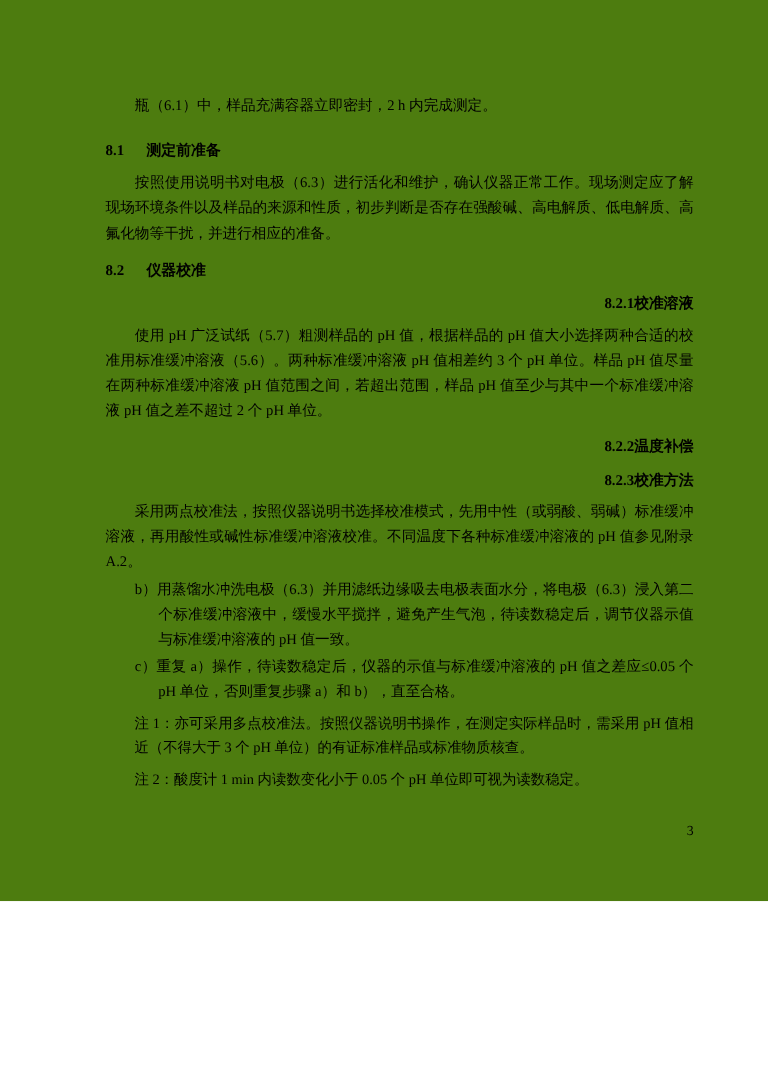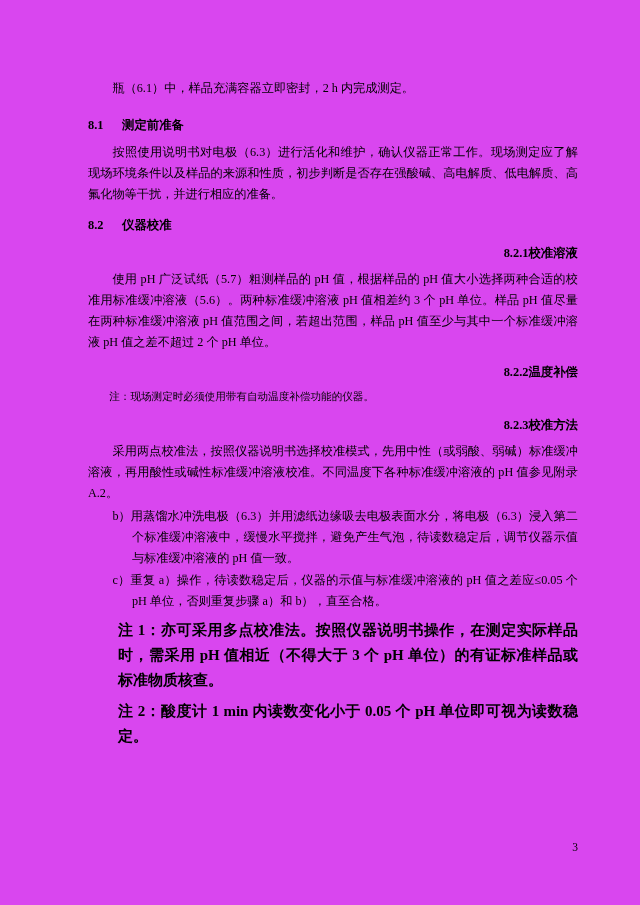--- a/index.html
+++ b/index.html
@@ -7,22 +7,22 @@
     padding: 0;
     background: #ffffff;
   }
   body {
     font-family: "Liberation Serif", "DejaVu Serif", serif;
     color: #000000;
   }
   .page {
     position: relative;
     width: 640px;
-    height: 905px;
-    background: #d946ef;
+    height: 751px;
+    background: #4d7c0f;
     box-sizing: border-box;
     padding: 78px 62px 40px 88px;
     overflow: hidden;
   }
   .para {
     font-size: 12.2px;
     line-height: 1.72;
     text-align: justify;
     text-justify: inter-ideograph;
     margin: 0 0 2px 0;
@@ -63,27 +63,26 @@
     min-width: 44px;
   }
   .note {
     font-size: 10.6px;
     line-height: 1.68;
     text-align: justify;
     margin: 4px 0 4px 0;
     padding-left: 2em;
   }
   .note-hang {
-    font-size: 15px;
+    font-size: 12px;
     line-height: 1.68;
     text-align: justify;
     margin: 6px 0 2px 0;
     padding-left: 2em;
     text-indent: 0;
-    font-weight: bold;
   }
   .list-item {
     font-size: 12.2px;
     line-height: 1.72;
     text-align: justify;
     text-justify: inter-ideograph;
     margin: 0 0 1px 0;
     padding-left: 3.6em;
     text-indent: -1.6em;
   }
@@ -116,21 +115,20 @@
     <span class="num">8.2.1</span><span>校准溶液</span>
   </div>
 
   <p class="para indent2">使用 pH 广泛试纸（5.7）粗测样品的 pH 值，根据样品的 pH 值大小选择两种合适的校准用标准缓冲溶液（5.6）。两种标准缓冲溶液 pH 值相差约 3 个 pH 单位。样品 pH 值尽量在两种标准缓冲溶液 pH 值范围之间，若超出范围，样品 pH 值至少与其中一个标准缓冲溶液 pH 值之差不超过 2 个 pH 单位。</p>
 
   <div class="h-sub3">
     <span class="num">8.2.2</span><span>温度补偿</span>
   </div>
 
 
-  <p class="note">注：现场测定时必须使用带有自动温度补偿功能的仪器。</p>
 
   <div class="h-sub3">
     <span class="num">8.2.3</span><span>校准方法</span>
   </div>
 
   <p class="para indent2">采用两点校准法，按照仪器说明书选择校准模式，先用中性（或弱酸、弱碱）标准缓冲溶液，再用酸性或碱性标准缓冲溶液校准。不同温度下各种标准缓冲溶液的 pH 值参见附录 A.2。</p>
 
 
   <p class="list-item">
     <span>b）</span><span>用蒸馏水冲洗电极（6.3）并用滤纸边缘吸去电极表面水分，将电极（6.3）浸入第二个标准缓冲溶液中，缓慢水平搅拌，避免产生气泡，待读数稳定后，调节仪器示值与标准缓冲溶液的 pH 值一致。</span>

